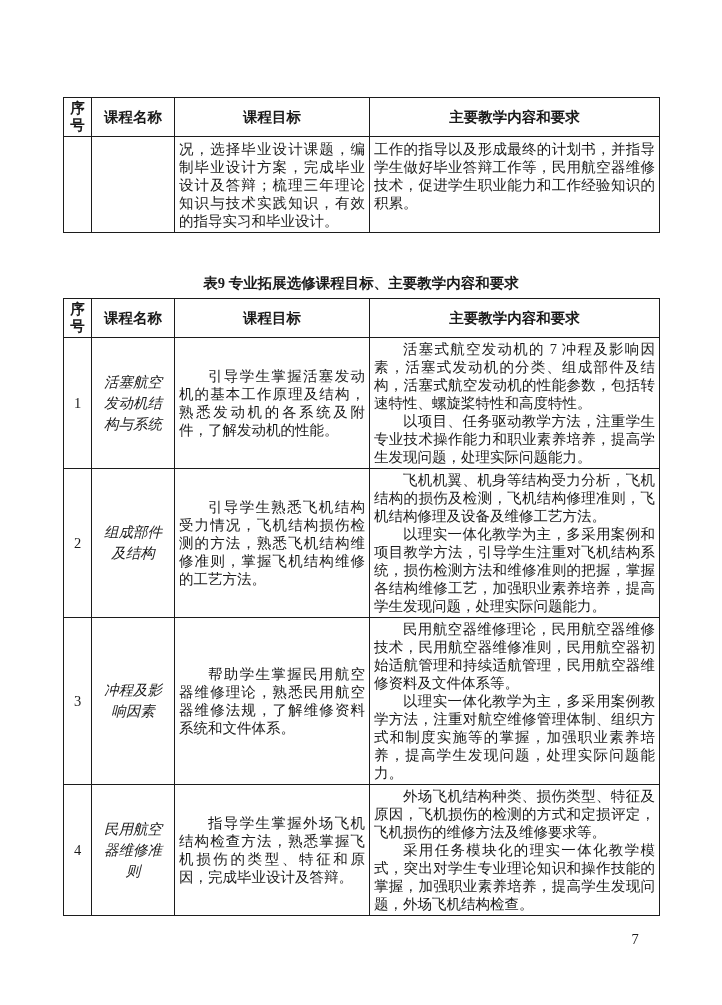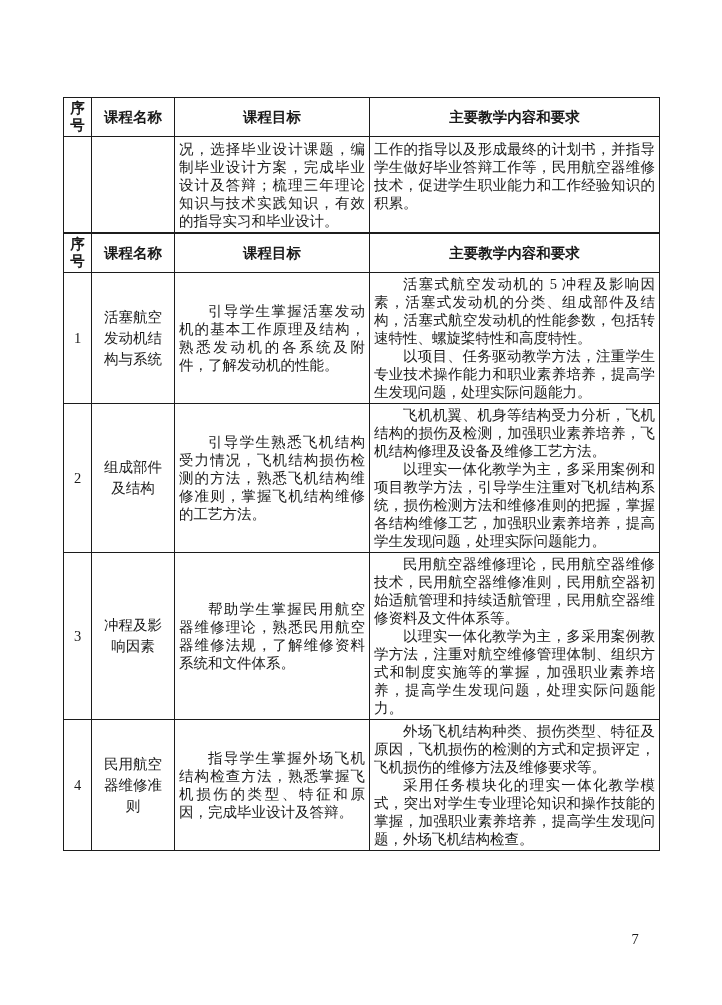--- a/index.html
+++ b/index.html
@@ -28,21 +28,21 @@
   }
   .doc-table th {
     font-weight:bold;
     text-align:center;
     vertical-align:middle;
     line-height:17px;
     padding:2px 1px;
   }
   th.h-no { white-space:pre-line; }
   td.c-no   { text-align:center; vertical-align:middle; line-height:18px; }
-  td.c-name { text-align:center; vertical-align:middle; line-height:21px; padding:2px 11px; }
+  td.c-name { text-align:center; vertical-align:middle; line-height:21px; padding:2px 11px;font-style:italic; }
   td.c-obj, td.c-cont {
     vertical-align:middle;
     padding:2px 4px;
     line-height:18px;
   }
   td.c-obj p, td.c-cont p {
     text-align:justify;
   }
   p.indent { text-indent:2em; }
   
@@ -101,20 +101,21 @@
           <td class="c-obj">
             <p>况，选择毕业设计课题，编制毕业设计方案，完成毕业设计及答辩；梳理三年理论知识与技术实践知识，有效的指导实习和毕业设计。</p>
           </td>
           <td class="c-cont">
             <p>工作的指导以及形成最终的计划书，并指导学生做好毕业答辩工作等，民用航空器维修技术，促进学生职业能力和工作经验知识的积累。</p>
           </td>
         </tr>
       </tbody>
     </table>
 
+    <h2 class="tbl-title">表9 专业拓展选修课程目标、主要教学内容和要求</h2>
 
     <table class="doc-table t2">
       <colgroup>
         <col style="width:28px">
           <col style="width:83px">
           <col style="width:195px">
           <col style="width:290px">
       </colgroup>
       <thead>
         <tr>
@@ -126,32 +127,32 @@
         </tr>
       </thead>
       <tbody>
         <tr>
           <td class="c-no">1</td>
           <td class="c-name">活塞航空发动机结构与系统</td>
           <td class="c-obj">
             <p class="indent">引导学生掌握活塞发动机的基本工作原理及结构，熟悉发动机的各系统及附件，了解发动机的性能。</p>
           </td>
           <td class="c-cont">
-            <p class="indent">活塞式航空发动机的 5 冲程及影响因素，活塞式发动机的分类、组成部件及结构，活塞式航空发动机的性能参数，包括转速特性、螺旋桨特性和高度特性。</p>
+            <p class="indent">活塞式航空发动机的 7 冲程及影响因素，活塞式发动机的分类、组成部件及结构，活塞式航空发动机的性能参数，包括转速特性、螺旋桨特性和高度特性。</p>
             <p class="indent">以项目、任务驱动教学方法，注重学生专业技术操作能力和职业素养培养，提高学生发现问题，处理实际问题能力。</p>
           </td>
         </tr>
         <tr>
           <td class="c-no">2</td>
           <td class="c-name">组成部件及结构</td>
           <td class="c-obj">
             <p class="indent">引导学生熟悉飞机结构受力情况，飞机结构损伤检测的方法，熟悉飞机结构维修准则，掌握飞机结构维修的工艺方法。</p>
           </td>
           <td class="c-cont">
-            <p class="indent">飞机机翼、机身等结构受力分析，飞机结构的损伤及检测，加强职业素养培养，飞机结构修理及设备及维修工艺方法。</p>
+            <p class="indent">飞机机翼、机身等结构受力分析，飞机结构的损伤及检测，飞机结构修理准则，飞机结构修理及设备及维修工艺方法。</p>
             <p class="indent">以理实一体化教学为主，多采用案例和项目教学方法，引导学生注重对飞机结构系统，损伤检测方法和维修准则的把握，掌握各结构维修工艺，加强职业素养培养，提高学生发现问题，处理实际问题能力。</p>
           </td>
         </tr>
         <tr>
           <td class="c-no">3</td>
           <td class="c-name">冲程及影响因素</td>
           <td class="c-obj">
             <p class="indent">帮助学生掌握民用航空器维修理论，熟悉民用航空器维修法规，了解维修资料系统和文件体系。</p>
           </td>
           <td class="c-cont">

